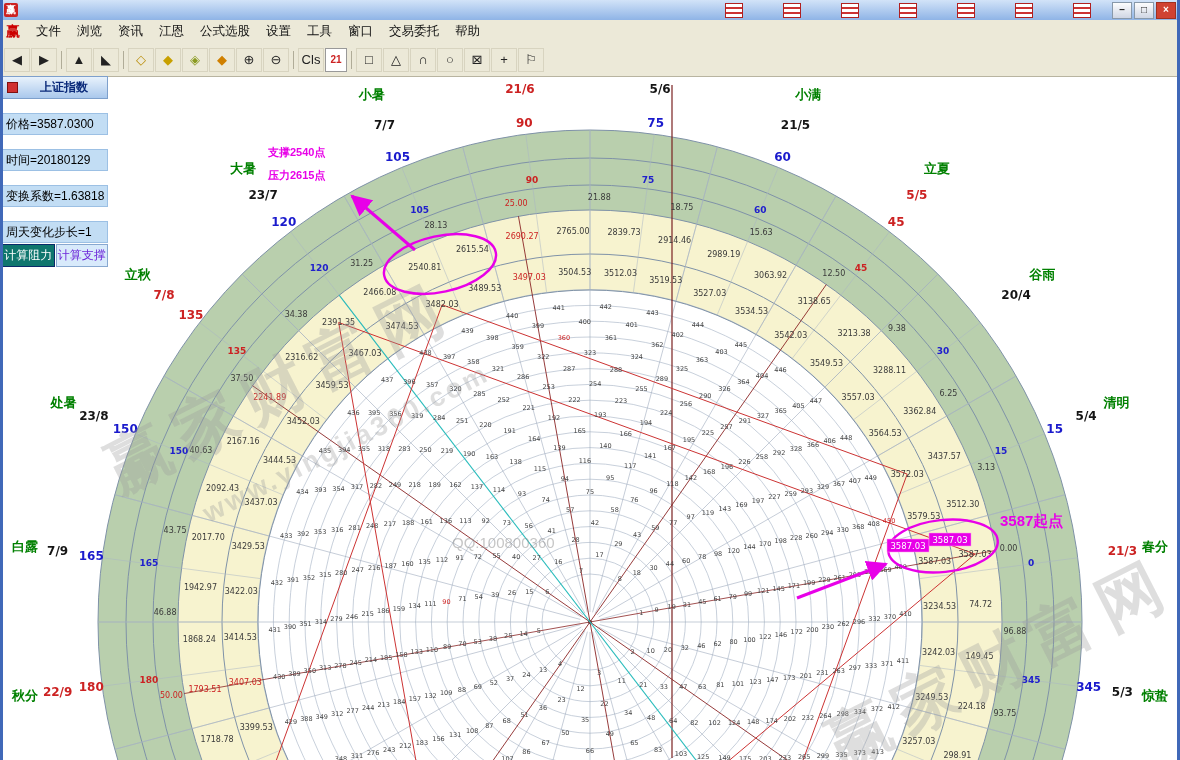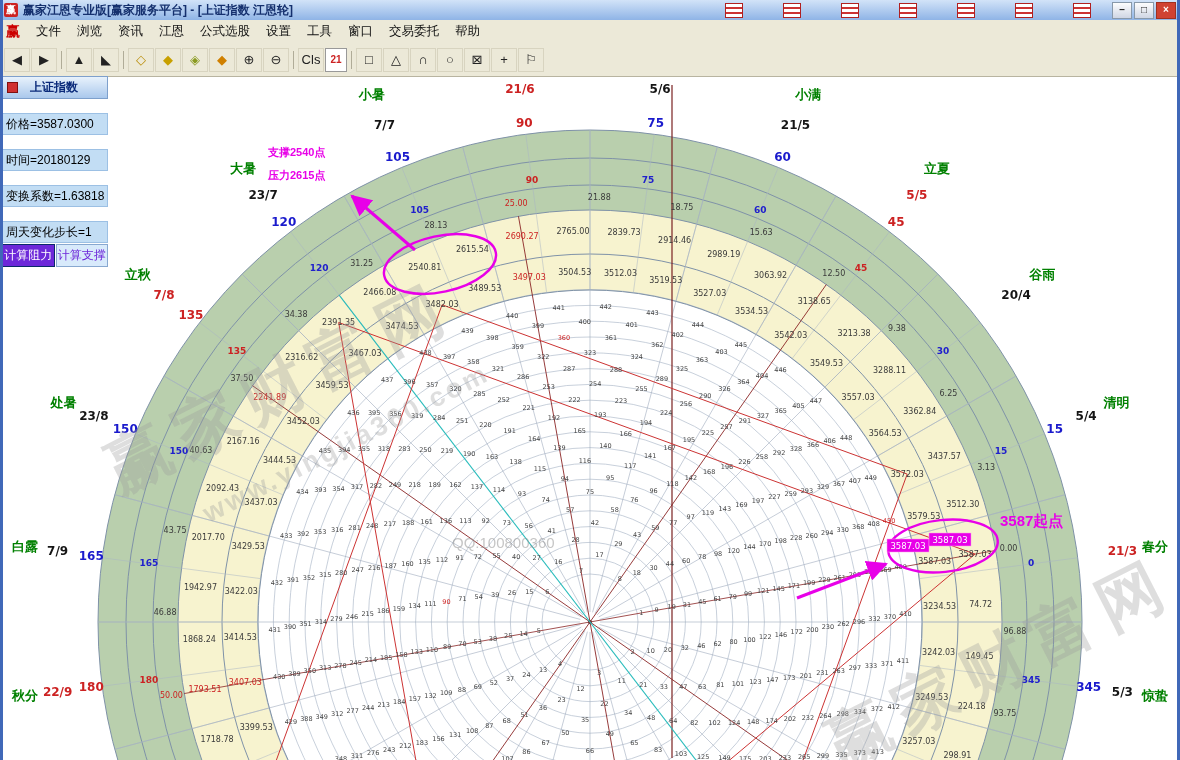--- a/index.html
+++ b/index.html
@@ -30,26 +30,26 @@
   .toolbar{position:absolute;top:43px;left:0;right:0;height:31px;z-index:10;background:#ece9d8;
     border-bottom:1px solid #b8b4a0;display:flex;align-items:center;gap:1px;padding:1px 4px;}
   .ti{min-width:20px;height:22px;display:flex;align-items:center;justify-content:center;
     font-size:13px;border:1px solid #d8d4c0;background:#ece9d8;color:#222;padding:0 2px;}
   .ti.box{border:1px solid #999;background:#fff;font-size:10px;font-weight:bold;min-width:16px;}
   .tsep{min-width:1px;width:1px;height:18px;background:#b0ac98;margin:0 3px;border:none;padding:0;}
 
   
   .panel{position:absolute;top:76px;left:2px;width:106px;z-index:10;font-size:12px;}
   .panel-header{background:linear-gradient(180deg,#e8f2fc,#aac8ec);color:#0a2a7a;font-weight:bold;
-    padding:2px 4px;border:1px solid #7ea0cc;display:flex;align-items:center;gap:12px;}
+    padding:2px 4px;border:1px solid #7ea0cc;display:flex;align-items:center;gap:22px;}
   .panel-header .ico{width:9px;height:9px;background:#d03030;border:1px solid #801010;flex:0 0 auto;}
   .panel-row{background:#c2ddf4;color:#000;padding:1.5px 3px;margin-top:14px;border:1px solid #9cc0e4;white-space:nowrap;overflow:hidden;}
   .panel-btns{display:flex;margin-top:1px;gap:1px;}
   .pbtn{flex:1;font-size:12px;padding:2px 0;text-align:center;border:1px solid #88a8d0;background:#d8eafb;color:#6d28d9;}
-  .pbtn.primary{background:#6d28d9;color:#fff;border-color:#0a2a6a;}
+  .pbtn.primary{background:#0f766e;color:#fff;border-color:#0a2a6a;}
 
   
   #wheel{position:absolute;left:0;top:0;z-index:1;}
   #anno{position:absolute;left:0;top:0;z-index:3;pointer-events:none;}
 
   .wm{position:absolute;z-index:2;color:rgba(155,155,155,0.33);font-weight:bold;white-space:nowrap;
       transform-origin:left center;pointer-events:none;}
   #wm-brand{left:110px;top:430px;font-size:64px;letter-spacing:12px;transform:rotate(-27deg);}
   #wm-url{left:205px;top:500px;font-size:27px;letter-spacing:3px;transform:rotate(-27deg);}
   #wm-brand2{left:830px;top:706px;font-size:64px;letter-spacing:12px;transform:rotate(-27deg);}
@@ -839,21 +839,20 @@
   </svg>
 
 <div class="note" id="support-note" data-name="support-resistance-note">
   <div data-name="support-note-line">支撑2540点</div>
   <div data-name="resistance-note-line">压力2615点</div>
 </div>
 <div class="note" id="start-note" data-name="start-point-note">3587起点</div>
 
 <div class="titlebar" data-name="titlebar">
   <span class="app-ico" data-name="app-logo-icon">赢</span>
-  <span class="title-text" data-name="window-title">赢家江恩专业版[赢家服务平台] - [上证指数 江恩轮]</span>
   <div class="tb-plugins" data-name="titlebar-plugin-icons">
 
   <span class="plugin-ico" data-name="titlebar-app-icon"></span>
       <span class="plugin-ico" data-name="titlebar-app-icon"></span>
       <span class="plugin-ico" data-name="titlebar-app-icon"></span>
       <span class="plugin-ico" data-name="titlebar-app-icon"></span>
       <span class="plugin-ico" data-name="titlebar-app-icon"></span>
       <span class="plugin-ico" data-name="titlebar-app-icon"></span>
       <span class="plugin-ico" data-name="titlebar-app-icon"></span>
     </div>

